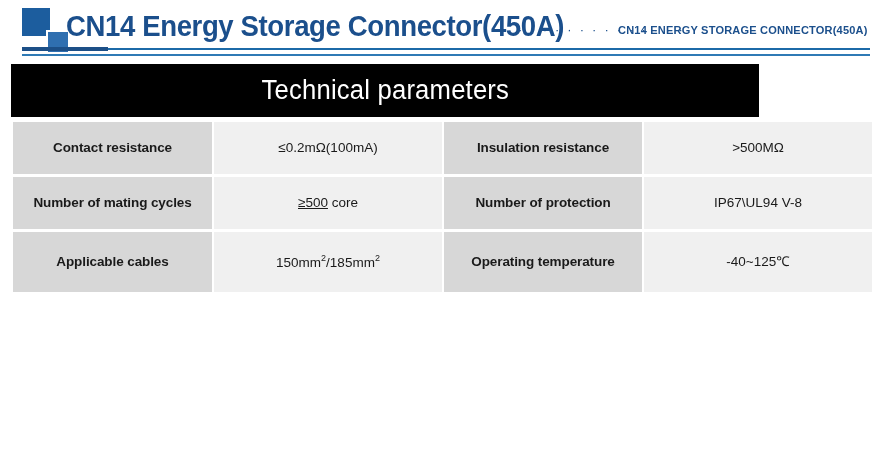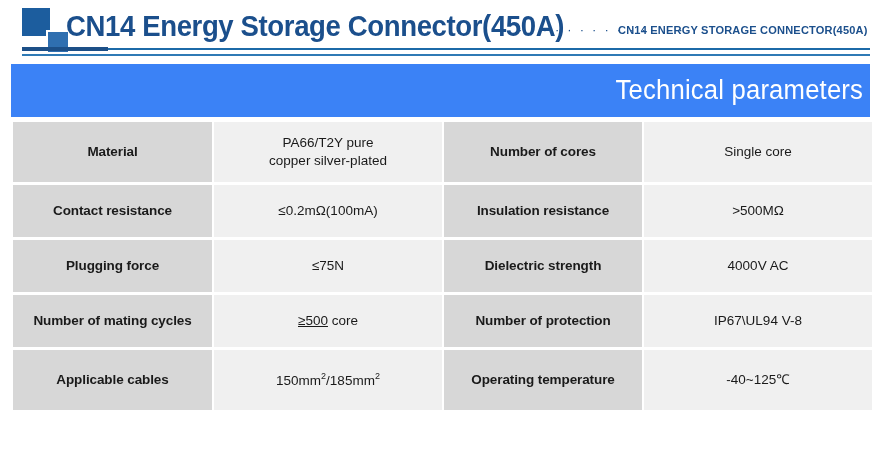--- a/index.html
+++ b/index.html
@@ -110,26 +110,26 @@
     width: 848px;
     height: 2px;
     background: #2f7ab5;
   }
 
   
   .banner {
     position: absolute;
     left: 11px;
     top: 64px;
-    width: 859px;
+    width: 748px;
     height: 53px;
-    background: #3b82f6;
+    background: #000000;
     display: flex;
     align-items: center;
-    justify-content: flex-end;
+    justify-content: center;
   }
   .banner-text {
     font-size: 27px;
     color: #ffffff;
     font-weight: normal;
     letter-spacing: 0.2px;
     font-family: "Liberation Sans Narrow", "Liberation Sans", sans-serif;
     transform: scaleX(0.95);
   }
 
@@ -194,44 +194,29 @@
   </div>
 
   <table class="spec-table">
     <colgroup>
       <col class="c-label">
         <col class="c-value">
         <col class="c-label2">
         <col class="c-value2">
     </colgroup>
     <tbody>
-      <tr class="tall">
-        <td class="label">Material</td>
-        <td class="value">
-          <div>PA66/T2Y pure</div>
-          <div>copper silver-plated</div>
-        </td>
-        <td class="label">Number of cores</td>
-        <td class="value">Single core</td>
-      </tr>
 
 
       <tr>
         <td class="label">Contact resistance</td>
         <td class="value">≤0.2mΩ(100mA)</td>
         <td class="label">Insulation resistance</td>
         <td class="value">&gt;500MΩ</td>
       </tr>
 
-      <tr>
-        <td class="label">Plugging force</td>
-        <td class="value">≤75N</td>
-        <td class="label">Dielectric strength</td>
-        <td class="value nowrap">4000V  AC</td>
-      </tr>
 
       <tr>
         <td class="label">Number of mating cycles</td>
         <td class="value nowrap"><span class="u">≥500</span><span> core</span></td>
         <td class="label">Number of protection</td>
         <td class="value nowrap">IP67\UL94 V-8</td>
       </tr>
 
       <tr class="tall">
         <td class="label">Applicable cables</td>

